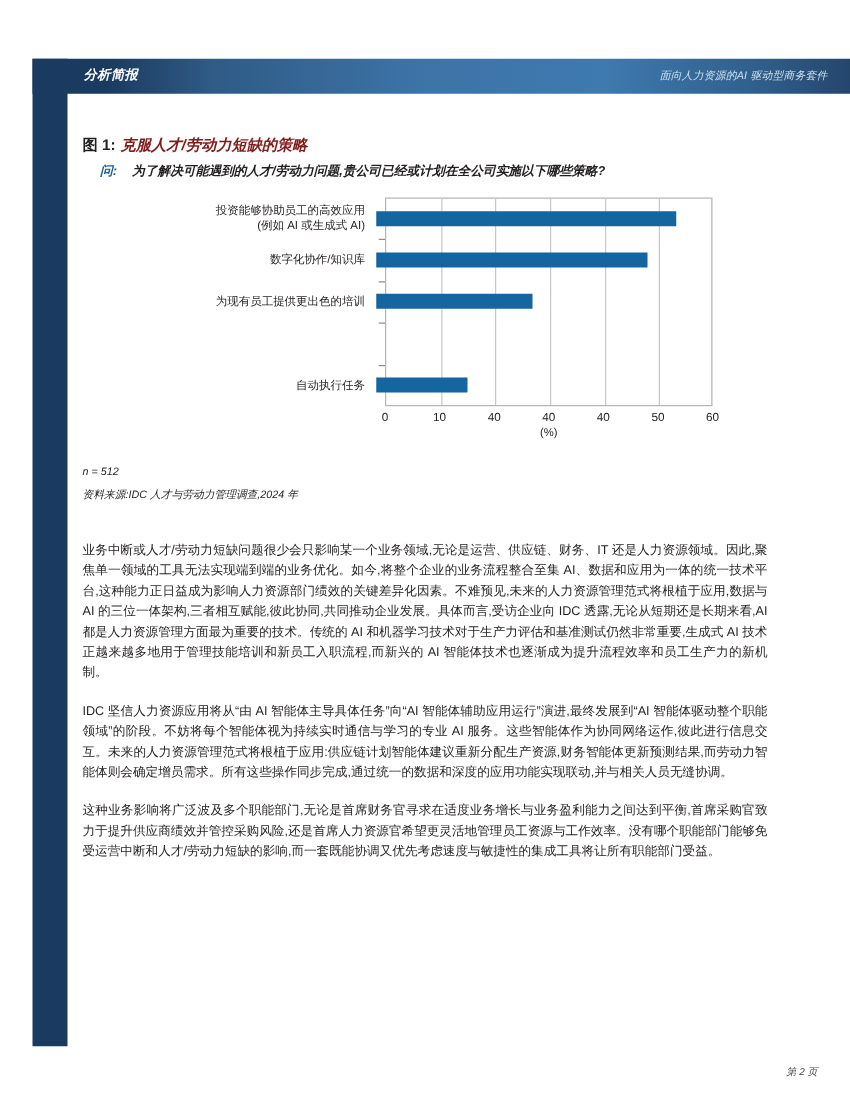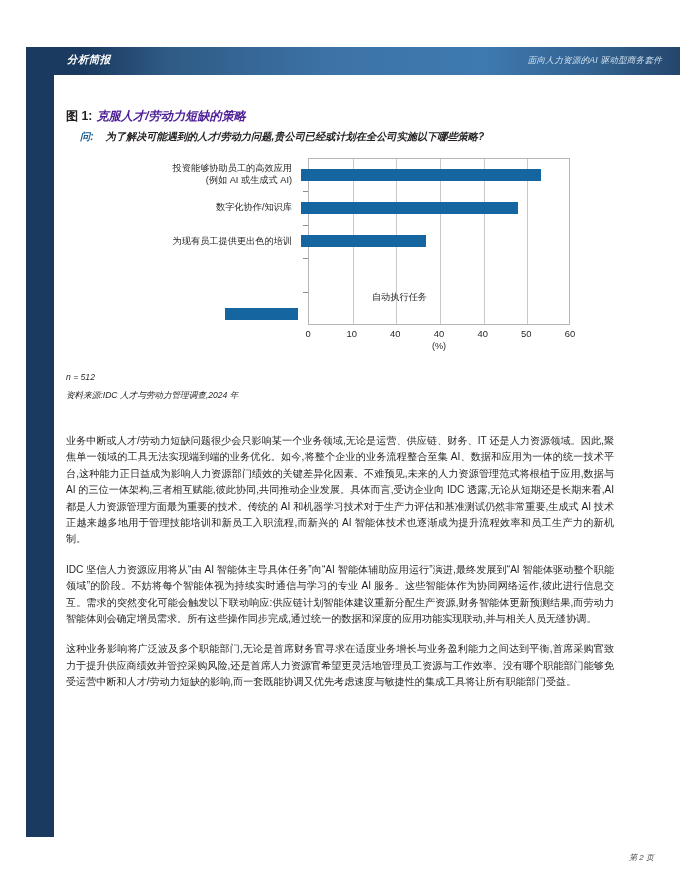--- a/index.html
+++ b/index.html
@@ -72,21 +72,21 @@
     white-space: nowrap;
   }
   .fig-title .fig-num {
     font-weight: bold;
     font-style: normal;
     color: #231f20;
   }
   .fig-title .fig-name {
     font-weight: bold;
     font-style: italic;
-    color: #4c1d95;
+    color: #7f1d1d;
     margin-left: 4px;
   }
 
   .fig-question {
     position: absolute;
     left: 80px;
     top: 130px;
     font-size: 10.2px;
     white-space: nowrap;
   }
@@ -300,21 +300,21 @@
         </div>
         <div class="tickmark" style="top: 66.8px;"></div>
         <div class="cat-row" style="top: 66.8px;">
           <div class="cat-label">为现有员工提供更出色的培训</div>
           <div class="bar-track">
             <div class="bar" style="width: 125.323px; background: rgb(21, 101, 160);"></div>
           </div>
         </div>
         <div class="tickmark" style="top: 100.2px;"></div>
         <div class="tickmark" style="top: 133.6px;"></div>
-        <div class="cat-row" style="top: 133.6px; flex-direction: column;">
+        <div class="cat-row" style="top: 133.6px;">
           <div class="cat-label">自动执行任务</div>
           <div class="bar-track">
             <div class="bar" style="width: 73.36px; background: rgb(21, 101, 160);"></div>
           </div>
         </div>
       </div>
     <div class="axis-ticks" id="axis-ticks">
         <div class="axis-tick-label" style="left: 0px;">0</div>
         <div class="axis-tick-label" style="left: 43.6667px;">10</div>
         <div class="axis-tick-label" style="left: 87.3333px;">40</div>
@@ -324,20 +324,20 @@
         <div class="axis-tick-label" style="left: 262px;">60</div>
       </div>
     <div class="axis-unit">(%)</div>
   </div>
 
   <div class="note-n">n = 512</div>
   <div class="note-source">资料来源:IDC 人才与劳动力管理调查,2024 年</div>
 
   <div class="body-copy" id="body-copy">
       <p>业务中断或人才/劳动力短缺问题很少会只影响某一个业务领域,无论是运营、供应链、财务、IT 还是人力资源领域。因此,聚焦单一领域的工具无法实现端到端的业务优化。如今,将整个企业的业务流程整合至集 AI、数据和应用为一体的统一技术平台,这种能力正日益成为影响人力资源部门绩效的关键差异化因素。不难预见,未来的人力资源管理范式将根植于应用,数据与 AI 的三位一体架构,三者相互赋能,彼此协同,共同推动企业发展。具体而言,受访企业向 IDC 透露,无论从短期还是长期来看,AI 都是人力资源管理方面最为重要的技术。传统的 AI 和机器学习技术对于生产力评估和基准测试仍然非常重要,生成式 AI 技术正越来越多地用于管理技能培训和新员工入职流程,而新兴的 AI 智能体技术也逐渐成为提升流程效率和员工生产力的新机制。</p>
-      <p>IDC 坚信人力资源应用将从“由 AI 智能体主导具体任务”向“AI 智能体辅助应用运行”演进,最终发展到“AI 智能体驱动整个职能领域”的阶段。不妨将每个智能体视为持续实时通信与学习的专业 AI 服务。这些智能体作为协同网络运作,彼此进行信息交互。需求的突然变化可能会触发以下联动响应:供应链计划智能体建议重新分配生产资源,财务智能体更新预测结果,而劳动力智能体则会确定增员需求。所有这些操作同步完成,通过统一的数据和深度的应用功能实现联动,并与相关人员无缝协调。</p>
+      <p>IDC 坚信人力资源应用将从“由 AI 智能体主导具体任务”向“AI 智能体辅助应用运行”演进,最终发展到“AI 智能体驱动整个职能领域”的阶段。不妨将每个智能体视为持续实时通信与学习的专业 AI 服务。这些智能体作为协同网络运作,彼此进行信息交互。未来的人力资源管理范式将根植于应用:供应链计划智能体建议重新分配生产资源,财务智能体更新预测结果,而劳动力智能体则会确定增员需求。所有这些操作同步完成,通过统一的数据和深度的应用功能实现联动,并与相关人员无缝协调。</p>
       <p>这种业务影响将广泛波及多个职能部门,无论是首席财务官寻求在适度业务增长与业务盈利能力之间达到平衡,首席采购官致力于提升供应商绩效并管控采购风险,还是首席人力资源官希望更灵活地管理员工资源与工作效率。没有哪个职能部门能够免受运营中断和人才/劳动力短缺的影响,而一套既能协调又优先考虑速度与敏捷性的集成工具将让所有职能部门受益。</p>
     </div>
 
 
   <div class="footer-page">第 2 页</div>
 
 </div>
 
 </body></html>

